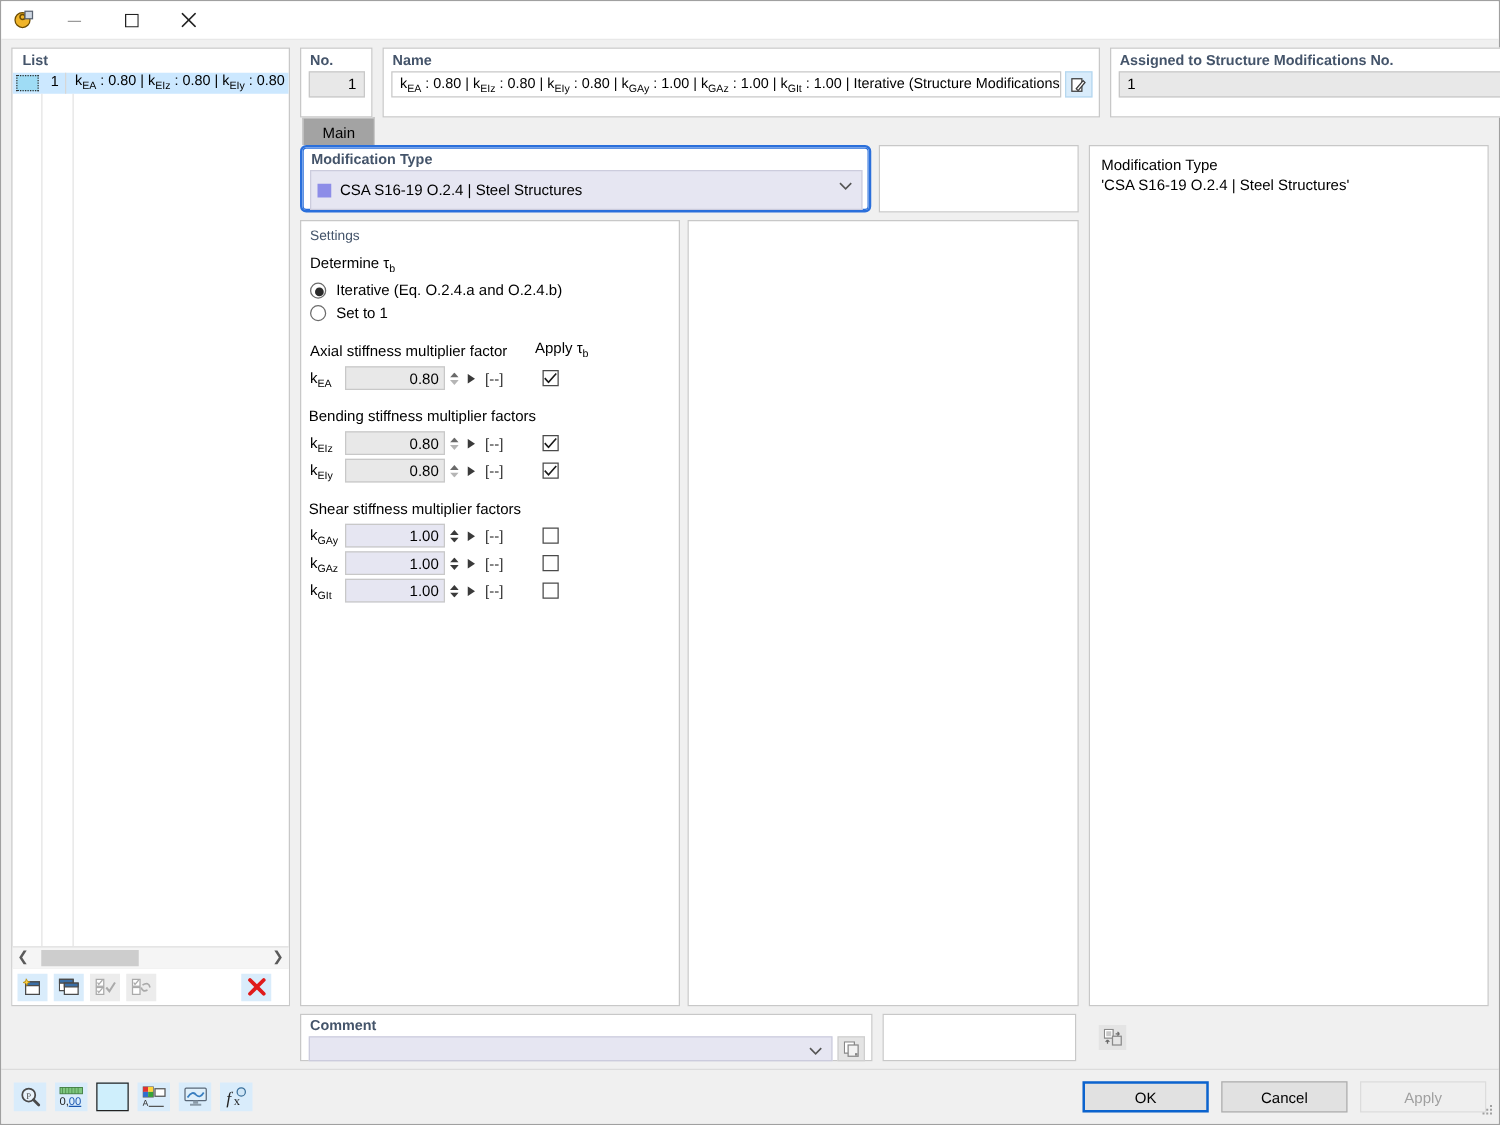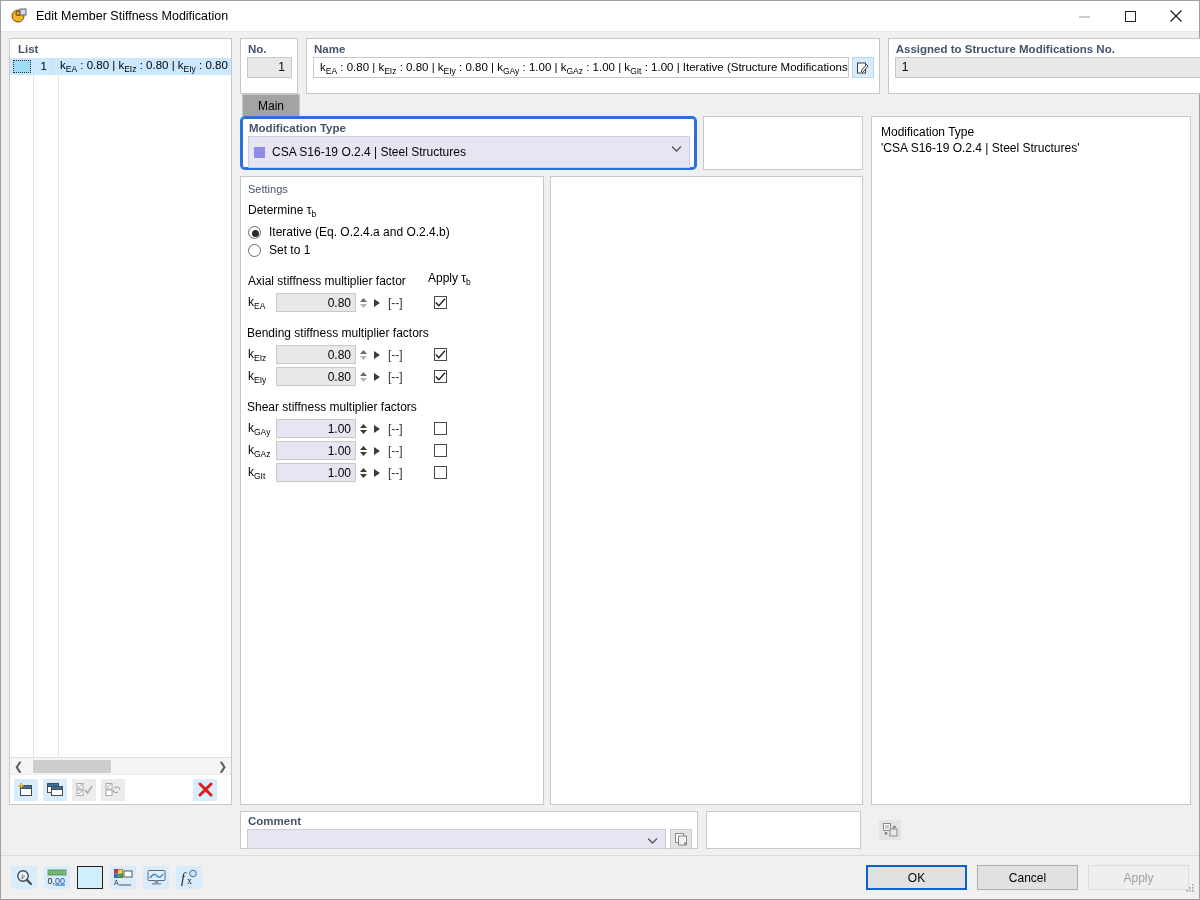--- a/index.html
+++ b/index.html
@@ -248,21 +248,20 @@
 <div class="window">
 
   <div class="titlebar">
     <div class="appicon">
       <svg width="18" height="18" viewBox="0 0 18 18">
         <circle cx="8" cy="9" r="6" fill="#f0b429" stroke="#6b4b00" stroke-width="1"></circle>
         <circle cx="8" cy="6.5" r="2" fill="none" stroke="#6b4b00" stroke-width="1.2"></circle>
         <rect x="10" y="2" width="6" height="6" fill="#cfd8e3" stroke="#5a6472" stroke-width="1"></rect>
       </svg>
     </div>
-    <div class="title">Edit Member Stiffness Modification</div>
     <div class="wbtns">
       <div class="wbtn">
         <svg width="11" height="11">
             <line x1="0" y1="6" x2="11" y2="6" stroke="#9a9a9a" stroke-width="1"></line>
           </svg>
       </div>
       <div class="wbtn">
         <svg width="11" height="11">
             <rect x="0.5" y="0.5" width="10" height="10" fill="none" stroke="#222" stroke-width="1"></rect>
           </svg>

